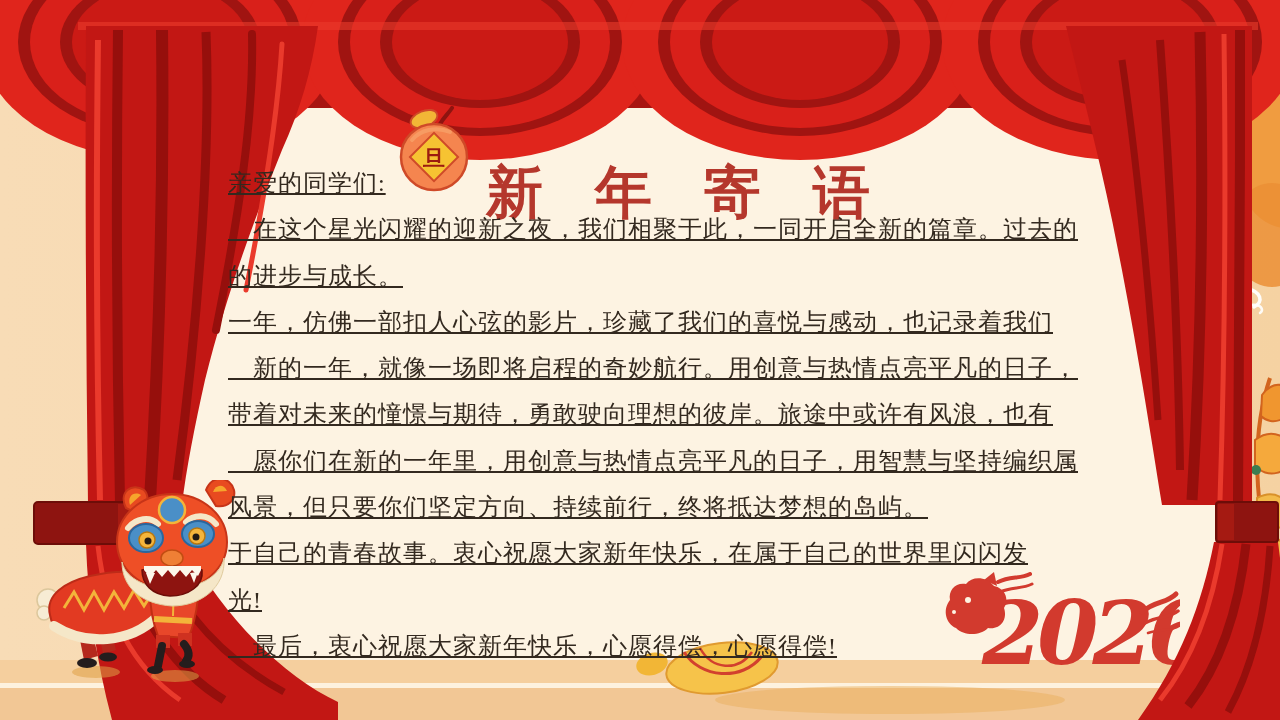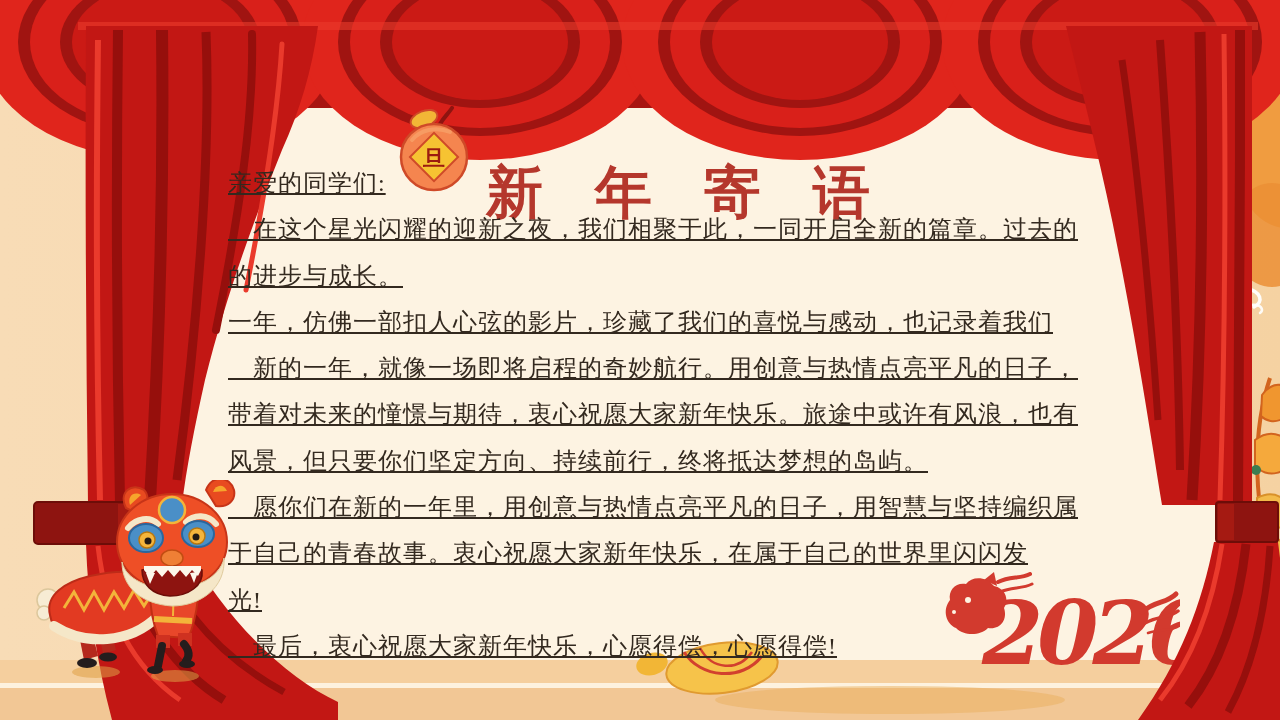--- a/index.html
+++ b/index.html
@@ -225,21 +225,21 @@
   </svg>
 
   <div class="abs" id="title">新年寄语</div>
 
   <div class="abs" id="message">
     <div class="msg-line">亲爱的同学们:</div>
     <div class="msg-line">　在这个星光闪耀的迎新之夜，我们相聚于此，一同开启全新的篇章。过去的</div>
     <div class="msg-line">的进步与成长。</div>
     <div class="msg-line">一年，仿佛一部扣人心弦的影片，珍藏了我们的喜悦与感动，也记录着我们</div>
     <div class="msg-line">　新的一年，就像一场即将启程的奇妙航行。用创意与热情点亮平凡的日子，</div>
-    <div class="msg-line">带着对未来的憧憬与期待，衷心祝愿大家新年快乐。旅途中或许有风浪，也有</div>
+    <div class="msg-line">带着对未来的憧憬与期待，勇敢驶向理想的彼岸。旅途中或许有风浪，也有</div>
+    <div class="msg-line">　愿你们在新的一年里，用创意与热情点亮平凡的日子，用智慧与坚持编织属</div>
     <div class="msg-line">风景，但只要你们坚定方向、持续前行，终将抵达梦想的岛屿。</div>
-    <div class="msg-line">　愿你们在新的一年里，用创意与热情点亮平凡的日子，用智慧与坚持编织属</div>
     <div class="msg-line">于自己的青春故事。衷心祝愿大家新年快乐，在属于自己的世界里闪闪发</div>
     <div class="msg-line">光!</div>
     <div class="msg-line">　最后，衷心祝愿大家新年快乐，心愿得偿，心愿得偿!</div>
   </div>
 
 </div>
 
 </body></html>

